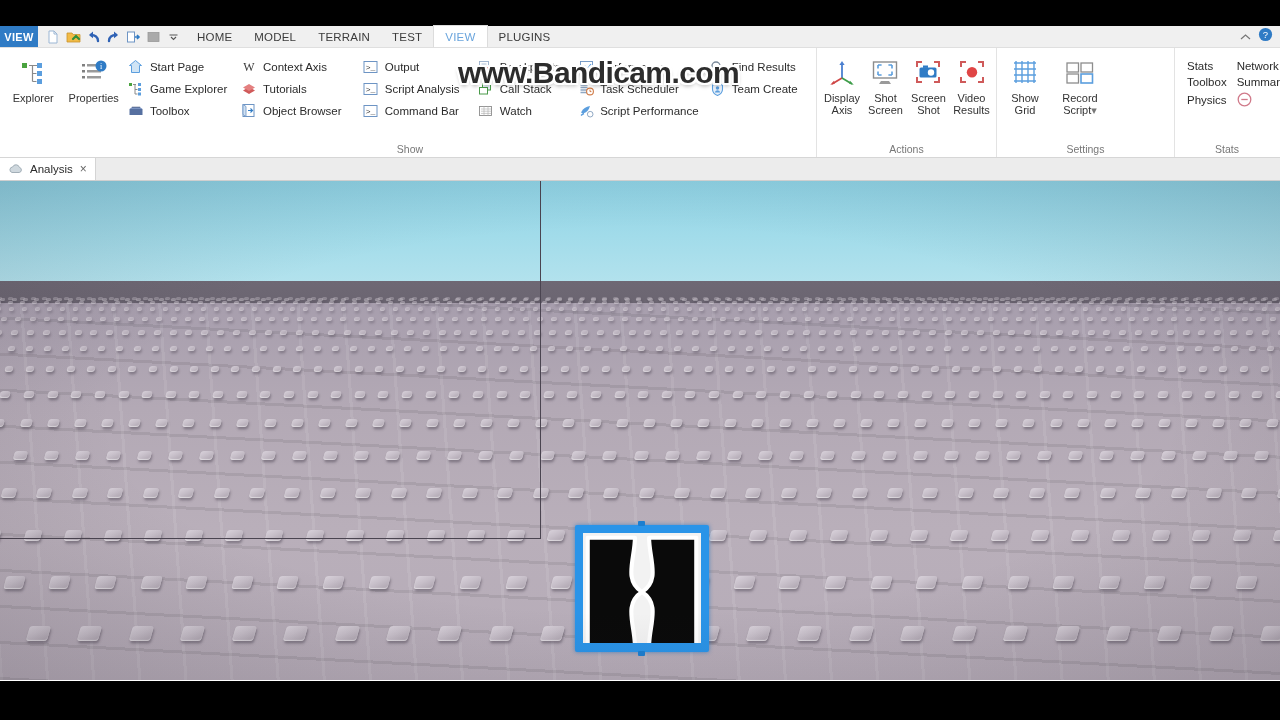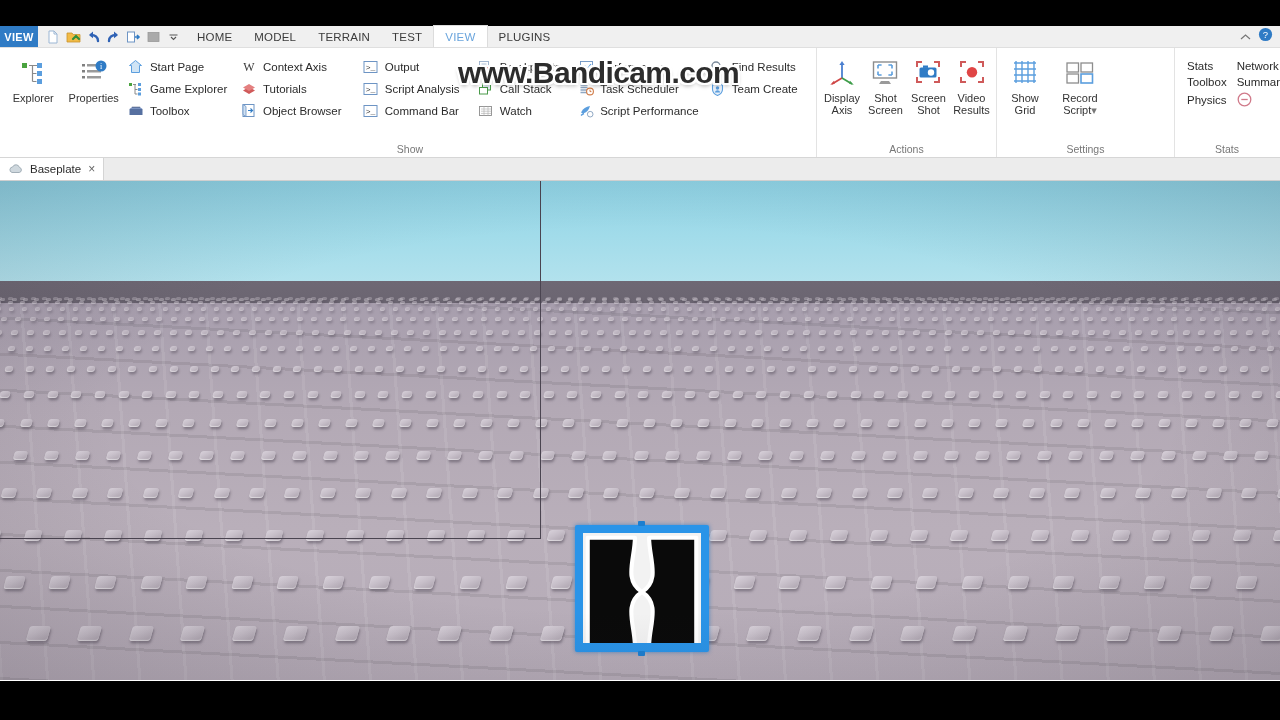--- a/index.html
+++ b/index.html
@@ -525,21 +525,21 @@
       <div class="watermark">www.Bandicam.com</div>
     </div>
 
     <div class="doctabs">
       <div class="doctab">
         <span>
           <svg width="15" height="11" viewBox="0 0 15 11">
               <path d="M4 9.5h7.2a2.6 2.6 0 0 0 .2-5.1A3.6 3.6 0 0 0 4.6 4 2.8 2.8 0 0 0 4 9.5z" fill="#cfd8de" stroke="#9aa7b0" stroke-width=".9"></path>
             </svg>
         </span>
-        <span>Baseplate</span>
+        <span>Analysis</span>
         <span class="close">×</span>
       </div>
     </div>
 
     <div class="viewport">
       <div class="sky"></div>
       <div class="farwall"></div>
       <div class="ground"></div>
       <div class="ground-perspective"></div>
       <div class="studs" id="studs">

